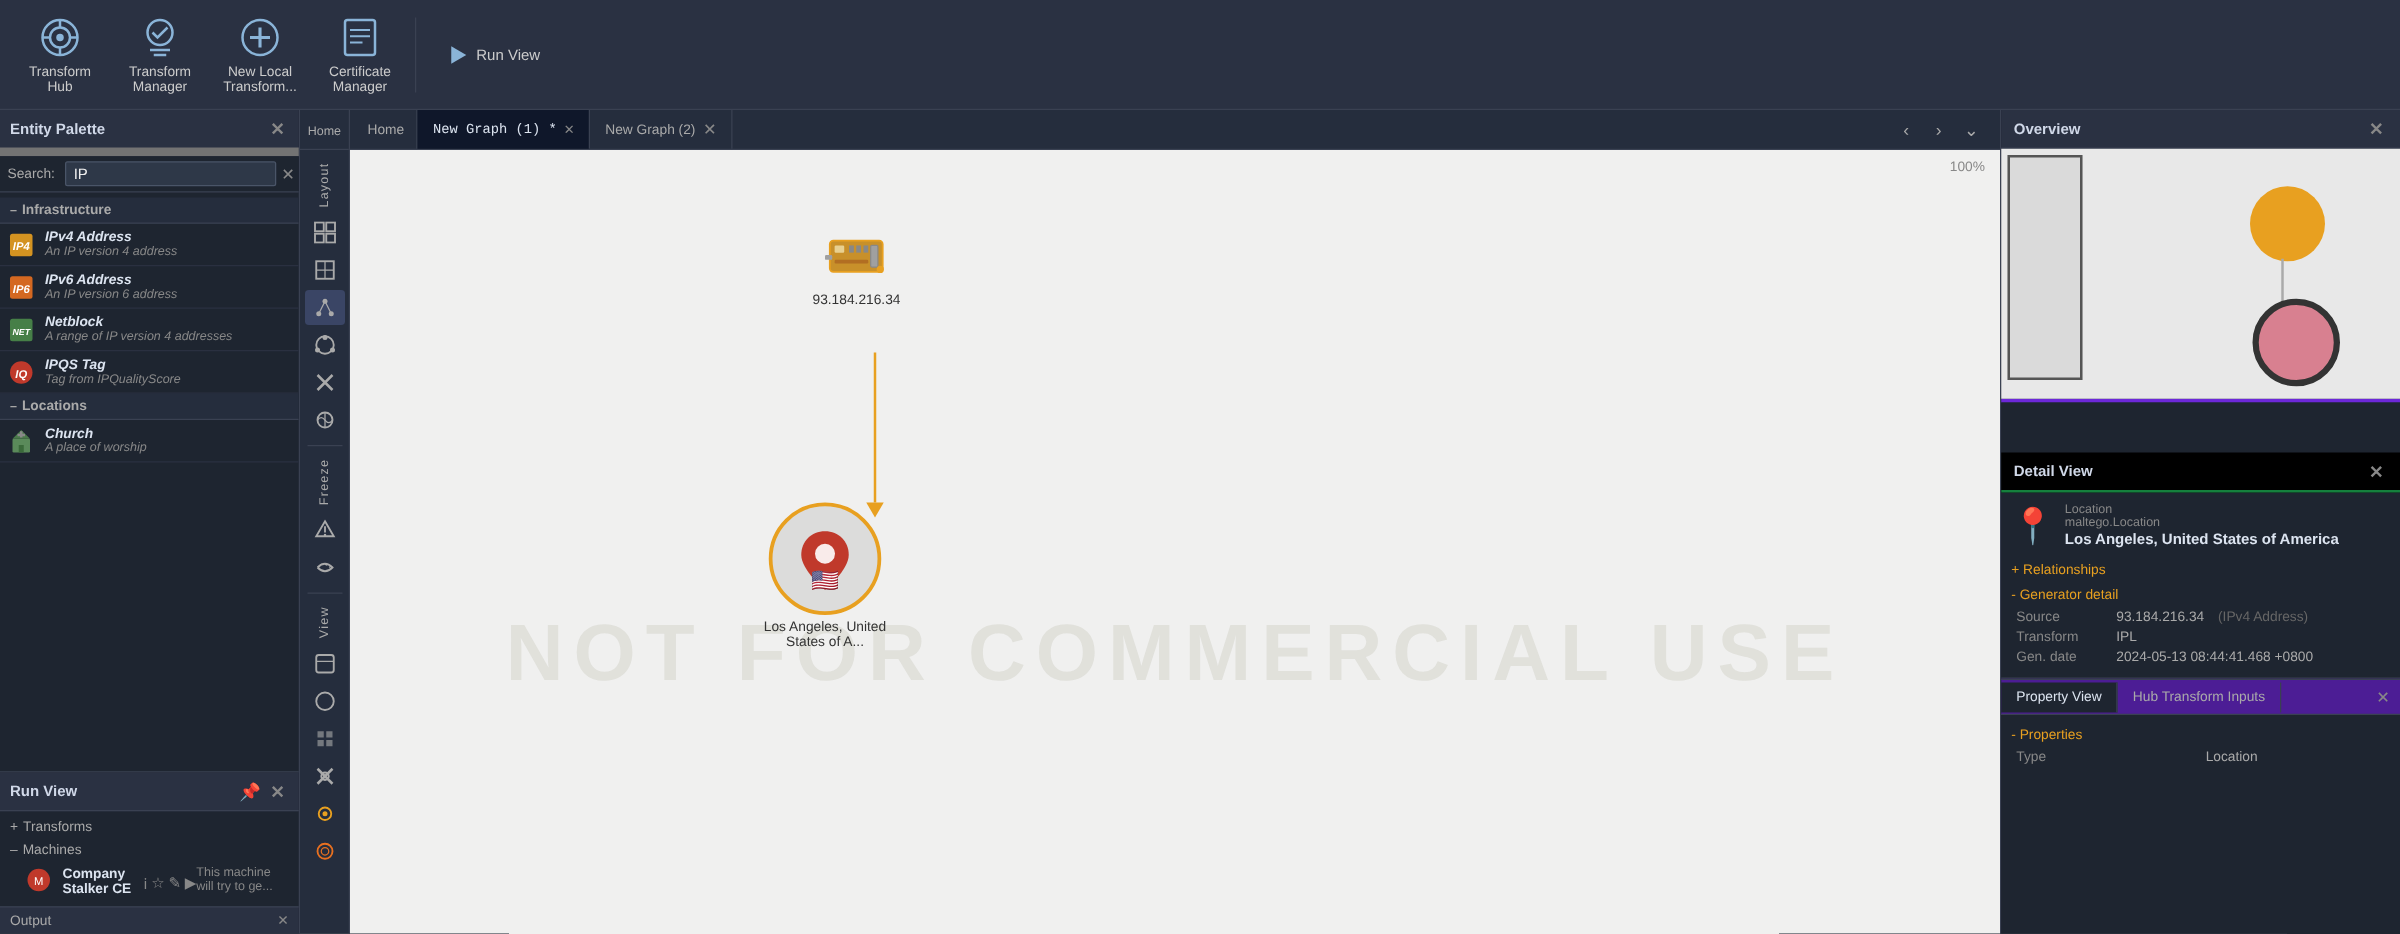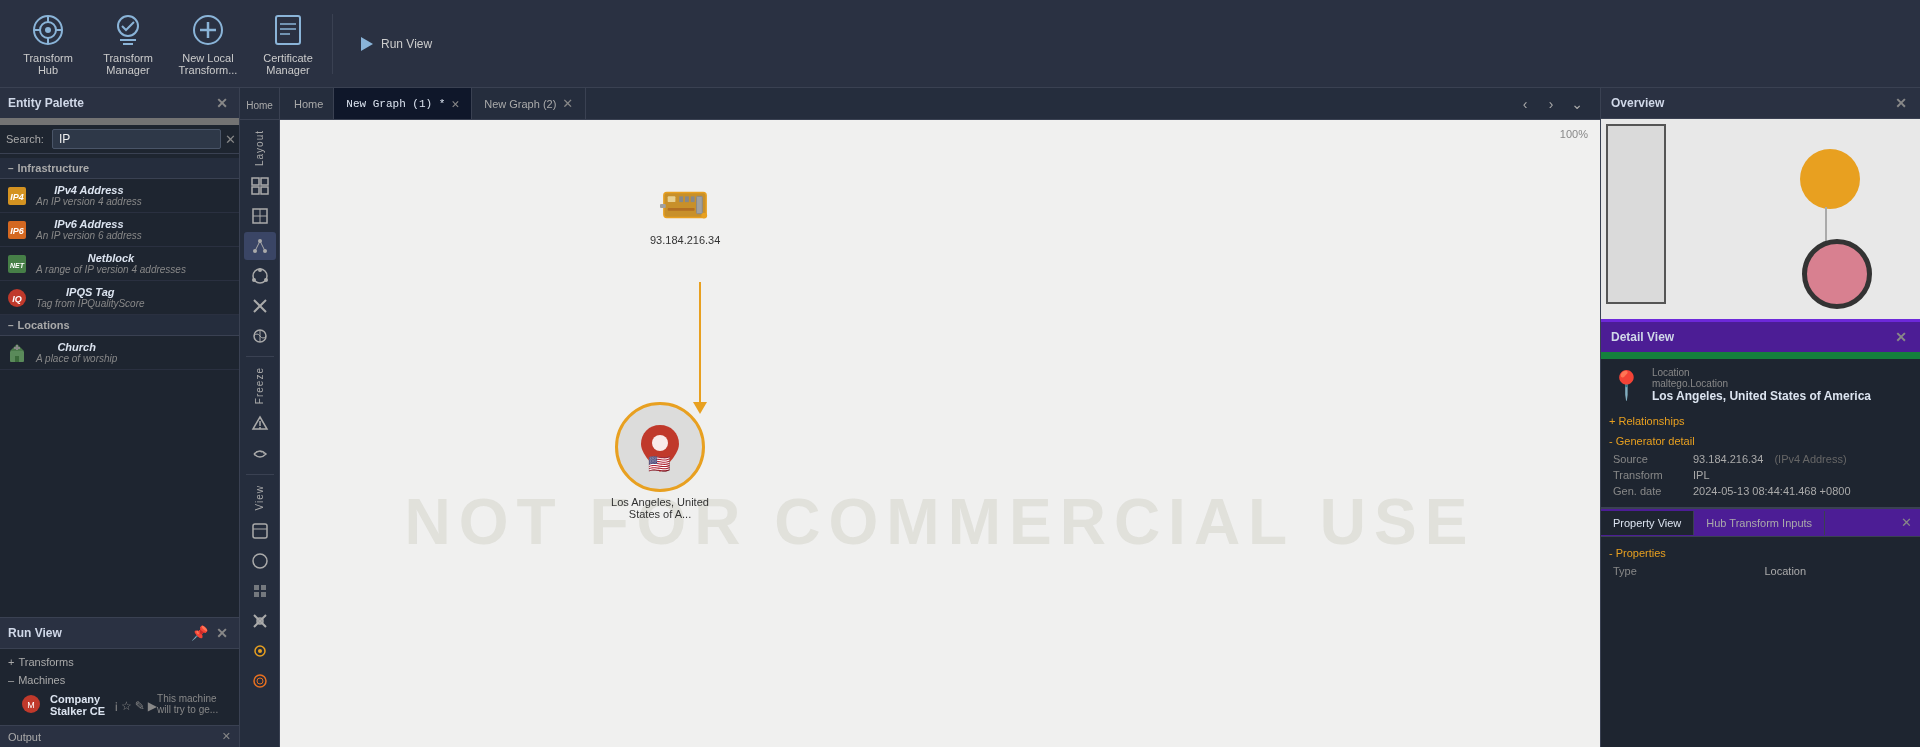--- a/index.html
+++ b/index.html
@@ -165,21 +165,21 @@
     .entity-item-icon {
       width: 22px;
       height: 22px;
       margin-right: 8px;
       flex-shrink: 0;
       display: flex;
       align-items: center;
       justify-content: center;
       font-size: 16px;
     }
-    .entity-item-text { display: flex; flex-direction: column; text-align: center; }
+    .entity-item-text { display: flex; flex-direction: column; }
     .entity-item-name { font-size: 11px; font-weight: bold; color: #dce4f0; }
     .entity-item-desc { font-size: 10px; color: #888; }
 
     
     .run-view-panel {
       border-top: 1px solid #3a4152;
     }
     .run-view-header {
       display: flex;
       align-items: center;
@@ -465,22 +465,23 @@
       background: #1e2530;
     }
     .detail-view-header {
       display: flex;
       align-items: center;
       justify-content: space-between;
       padding: 6px 10px;
       font-size: 12px;
       font-weight: bold;
       color: #d0d8e8;
-      background: #4c1d95;
-      border-bottom: 7px solid #15803d;
+      background: #000000;
+      border-bottom: 2px solid #15803d;
+      margin-top: 40px;
     }
     .detail-view-content { padding: 8px; }
     .detail-location-row {
       display: flex;
       align-items: flex-start;
       gap: 8px;
       margin-bottom: 8px;
     }
     .detail-location-pin {
       font-size: 28px;

